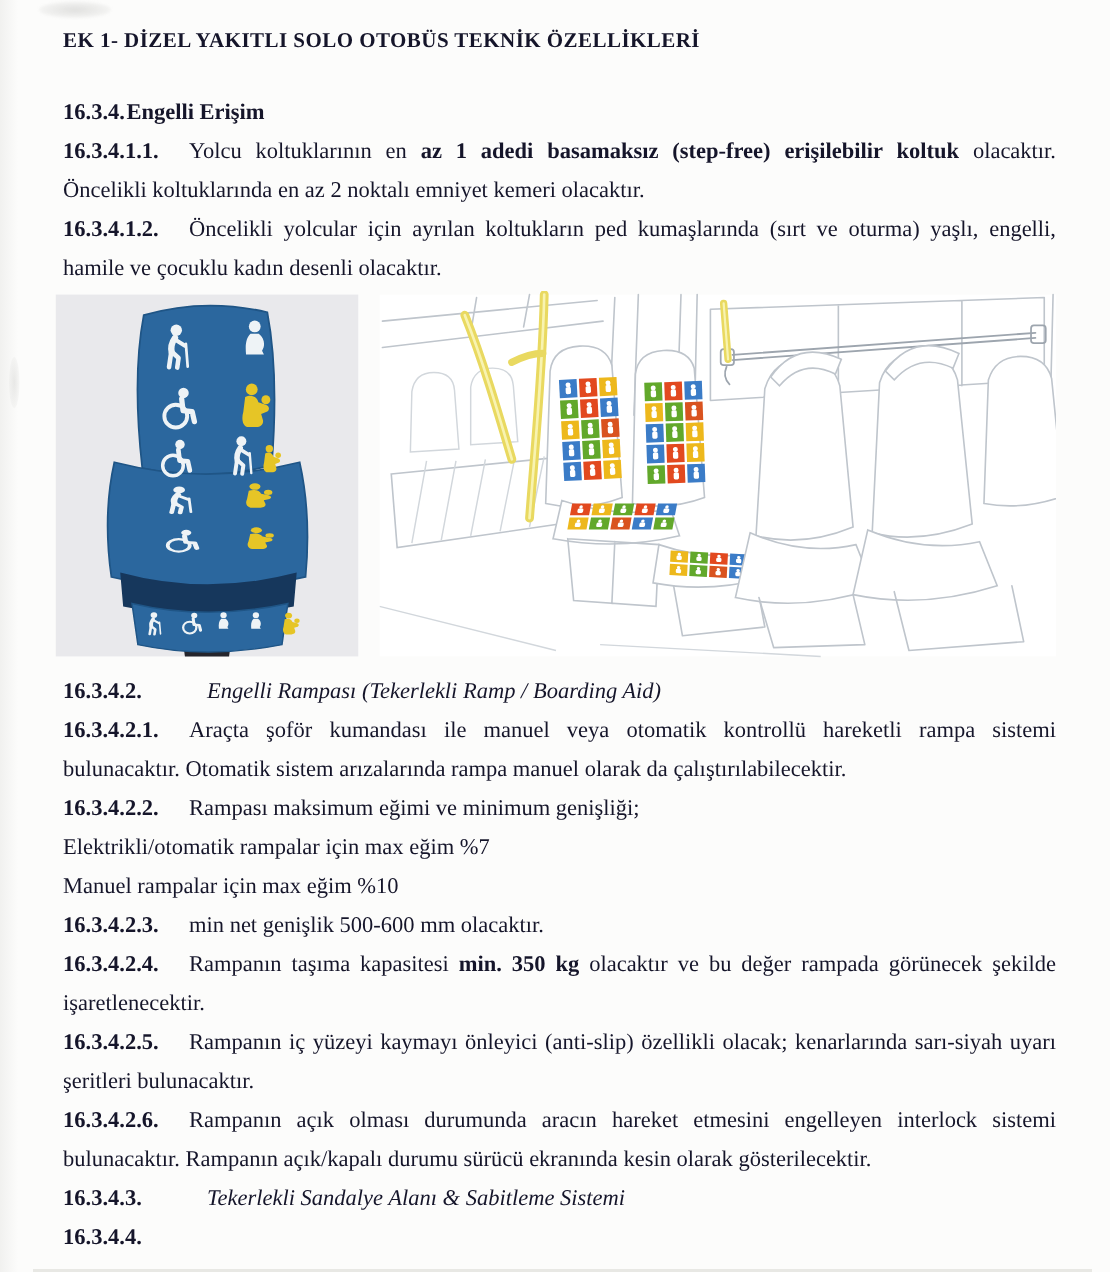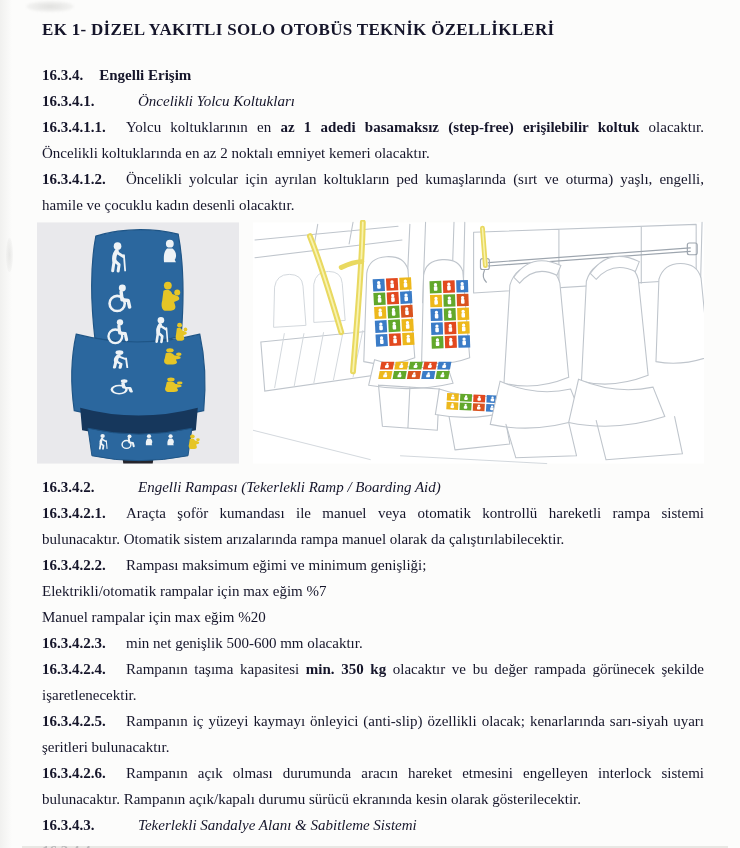--- a/index.html
+++ b/index.html
@@ -26,33 +26,33 @@
   .smudge2{
     position:absolute;left:6px;top:238px;width:7px;height:34px;border-radius:50%;
     background:radial-gradient(#d6d6d4,rgba(240,240,238,0));opacity:.5;
   }
   .bottom-line{
     position:absolute;left:22px;bottom:0px;width:706px;height:2px;
     background:#e2e2df;opacity:.8;
   }
   .doc-title{
     position:absolute;left:42px;top:20px;margin:0;
-    font-size:17px;font-weight:bold;letter-spacing:.3px;white-space:nowrap;
+    font-size:14px;font-weight:bold;letter-spacing:.3px;white-space:nowrap;
   }
   .content{
     position:absolute;left:42px;top:62px;width:662px;
   }
   .para{
     margin:0;font-size:15px;line-height:26px;text-align:justify;
   }
   .para .num{font-weight:bold;display:inline-block;}
   .para.clause-body .num{width:84px;}
   .para.clause-heading .num{width:96px;}
   .para.section-heading{font-weight:bold;}
-  .para.section-heading .num{width:auto;margin-right:16px;}
+  .para.section-heading .num{width:auto;margin-right:1px;}
   .part-b{font-weight:bold;}
   .part-i{font-style:italic;}
   .figures{
     display:flex;gap:14px;margin:2px 0 8px -5px;height:246px;align-items:flex-start;
   }
   svg{display:block;}
   .ic-w{fill:var(--icon-white);stroke:var(--icon-white);}
   .ic-y{fill:var(--icon-yellow);stroke:var(--icon-yellow);}
   .la{stroke:var(--line-art);fill:none;stroke-width:1.1;stroke-linecap:round;}
   .la-f{stroke:var(--line-art);fill:#ffffff;stroke-width:1.1;}
@@ -63,21 +63,20 @@
 <body>
 
 <div class="page">
   <div class="smudge"></div>
   <div class="smudge2"></div>
   <h1 class="doc-title">EK 1- DİZEL YAKITLI SOLO OTOBÜS TEKNİK ÖZELLİKLERİ</h1>
 
   <div class="content">
     <div id="paras-top">
         <p class="para section-heading"><span class="num">16.3.4.</span><span class="part-b ">Engelli Erişim</span></p>
-        <p class="para clause-heading"><span class="num">16.3.4.1.</span><span class="part-i">Öncelikli Yolcu Koltukları</span></p>
         <p class="para clause-body"><span class="num">16.3.4.1.1.</span><span class="">Yolcu koltuklarının en </span><span class="part-b ">az 1 adedi basamaksız (step-free) erişilebilir koltuk</span><span class=""> olacaktır. Öncelikli koltuklarında en az 2 noktalı emniyet kemeri olacaktır.</span></p>
         <p class="para clause-body"><span class="num">16.3.4.1.2.</span><span class="">Öncelikli yolcular için ayrılan koltukların ped kumaşlarında (sırt ve oturma) yaşlı, engelli, hamile ve çocuklu kadın desenli olacaktır.</span></p>
       </div>
 
     <div class="figures">
 
       <svg id="fig-seat" width="206" height="246" viewBox="0 0 206 246">
         <defs>
           <g id="pg-cane" stroke-linecap="round" stroke-linejoin="round">
             <circle cx="-1.2" cy="-7.6" r="2.5" stroke="none"></circle>
@@ -347,21 +346,21 @@
 
         <path class="la-faint" d="M150,238 L300,246 M0,212 L120,242"></path>
       </svg>
     </div>
 
     <div id="paras-bottom">
         <p class="para clause-heading"><span class="num">16.3.4.2.</span><span class="part-i">Engelli Rampası (Tekerlekli Ramp / Boarding Aid)</span></p>
         <p class="para clause-body"><span class="num">16.3.4.2.1.</span><span class="">Araçta şoför kumandası ile manuel veya otomatik kontrollü hareketli rampa sistemi bulunacaktır. Otomatik sistem arızalarında rampa manuel olarak da çalıştırılabilecektir.</span></p>
         <p class="para clause-body"><span class="num">16.3.4.2.2.</span><span class="">Rampası maksimum eğimi ve minimum genişliği;</span></p>
         <p class="para plain"><span class="">Elektrikli/otomatik rampalar için max eğim %7</span></p>
-        <p class="para plain"><span class="">Manuel rampalar için max eğim %20</span></p>
+        <p class="para plain"><span class="">Manuel rampalar için max eğim %10</span></p>
         <p class="para clause-body"><span class="num">16.3.4.2.3.</span><span class="">min net genişlik 500-600 mm olacaktır.</span></p>
         <p class="para clause-body"><span class="num">16.3.4.2.4.</span><span class="">Rampanın taşıma kapasitesi </span><span class="part-b ">min. 350 kg</span><span class=""> olacaktır ve bu değer rampada görünecek şekilde işaretlenecektir.</span></p>
         <p class="para clause-body"><span class="num">16.3.4.2.5.</span><span class="">Rampanın iç yüzeyi kaymayı önleyici (anti-slip) özellikli olacak; kenarlarında sarı-siyah uyarı şeritleri bulunacaktır.</span></p>
         <p class="para clause-body"><span class="num">16.3.4.2.6.</span><span class="">Rampanın açık olması durumunda aracın hareket etmesini engelleyen interlock sistemi bulunacaktır. Rampanın açık/kapalı durumu sürücü ekranında kesin olarak gösterilecektir.</span></p>
         <p class="para clause-heading"><span class="num">16.3.4.3.</span><span class="part-i">Tekerlekli Sandalye Alanı &amp; Sabitleme Sistemi</span></p>
         <p class="para clause-body"><span class="num">16.3.4.4.</span></p>
       </div>
   </div>
 
   <div class="bottom-line"></div>

